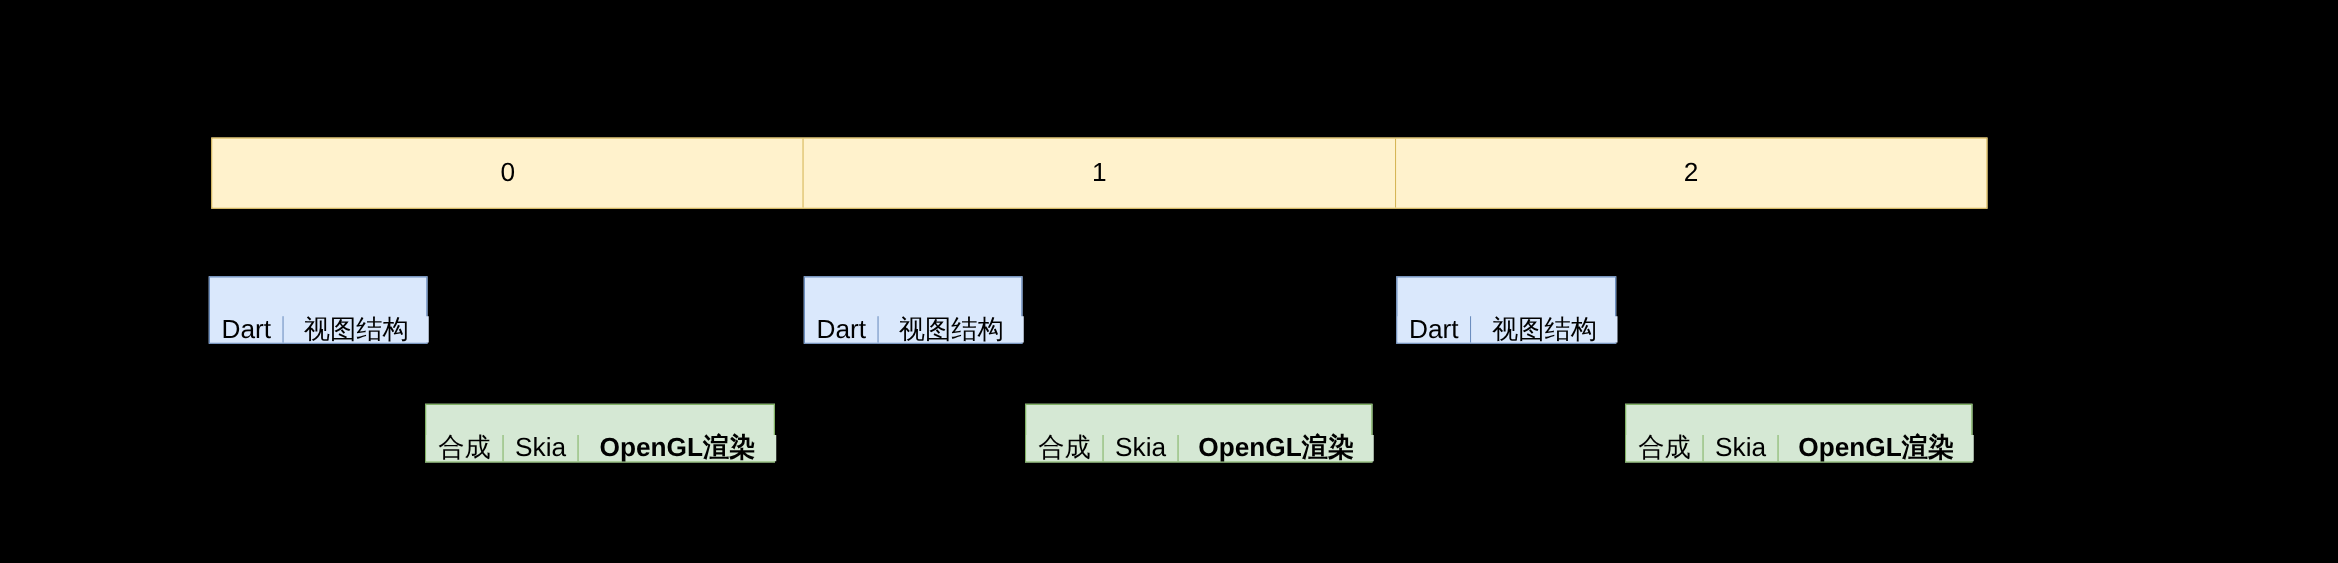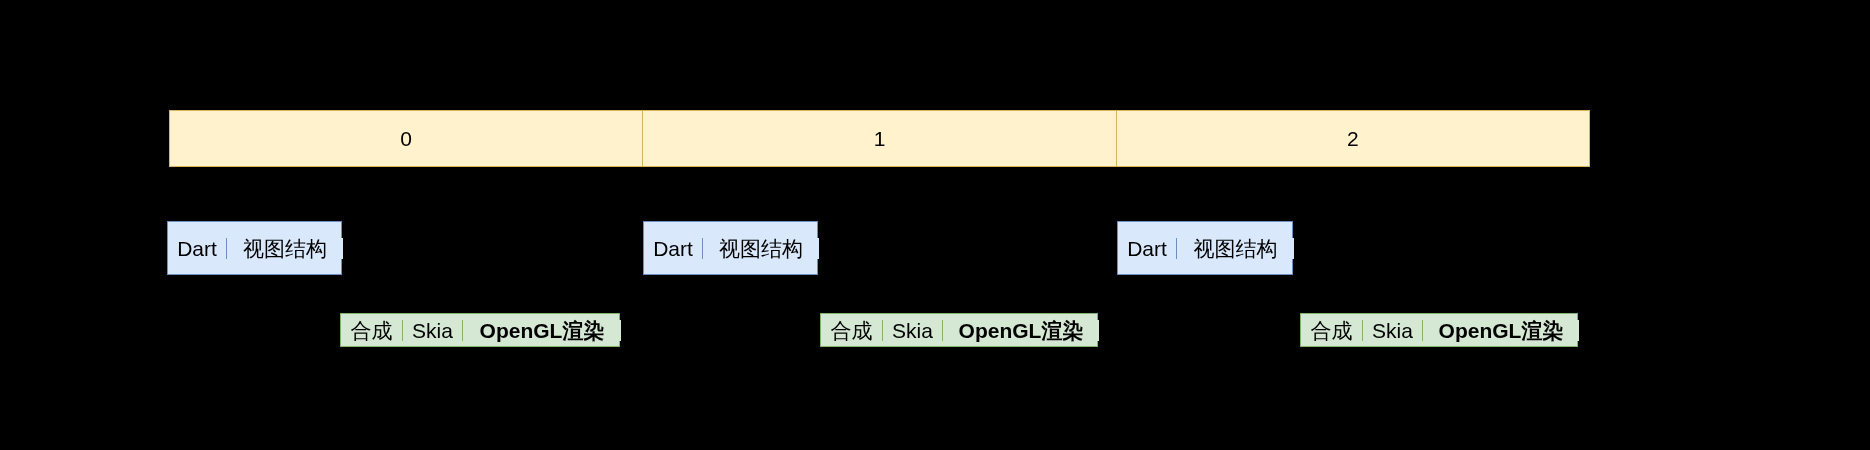--- a/index.html
+++ b/index.html
@@ -40,21 +40,21 @@
     font-size: 21px;
     line-height: 1;
   }
   .timeline-cell:last-child { border-right: none; }
 
   
   .seg-box {
     position: absolute;
     display: flex;
     box-sizing: border-box;
-    align-items: center;
+    align-items: flex-end;
   }
   .seg-cell {
     display: flex;
     align-items: center;
     justify-content: center;
     box-sizing: border-box;
     color: #000000;
     font-size: 21px;
     line-height: 1;
     white-space: nowrap;
@@ -69,22 +69,22 @@
     background: #dae8fc;
   }
   .blue-box .seg-cell {
     border-right: 1px solid #6c8ebf;
     background: #dae8fc;
   }
   .blue-box .seg-cell:last-child { border-right: none; }
 
   
   .green-box {
-    top: 313px;
-    height: 34px;
+    top: 323px;
+    height: 47px;
     border: 1px solid #82b366;
     background: #d5e8d4;
   }
   .green-box .seg-cell {
     border-right: 1px solid #82b366;
     background: #d5e8d4;
   }
   .green-box .seg-cell:last-child { border-right: none; font-weight: bold; }
 </style>
 </head>

